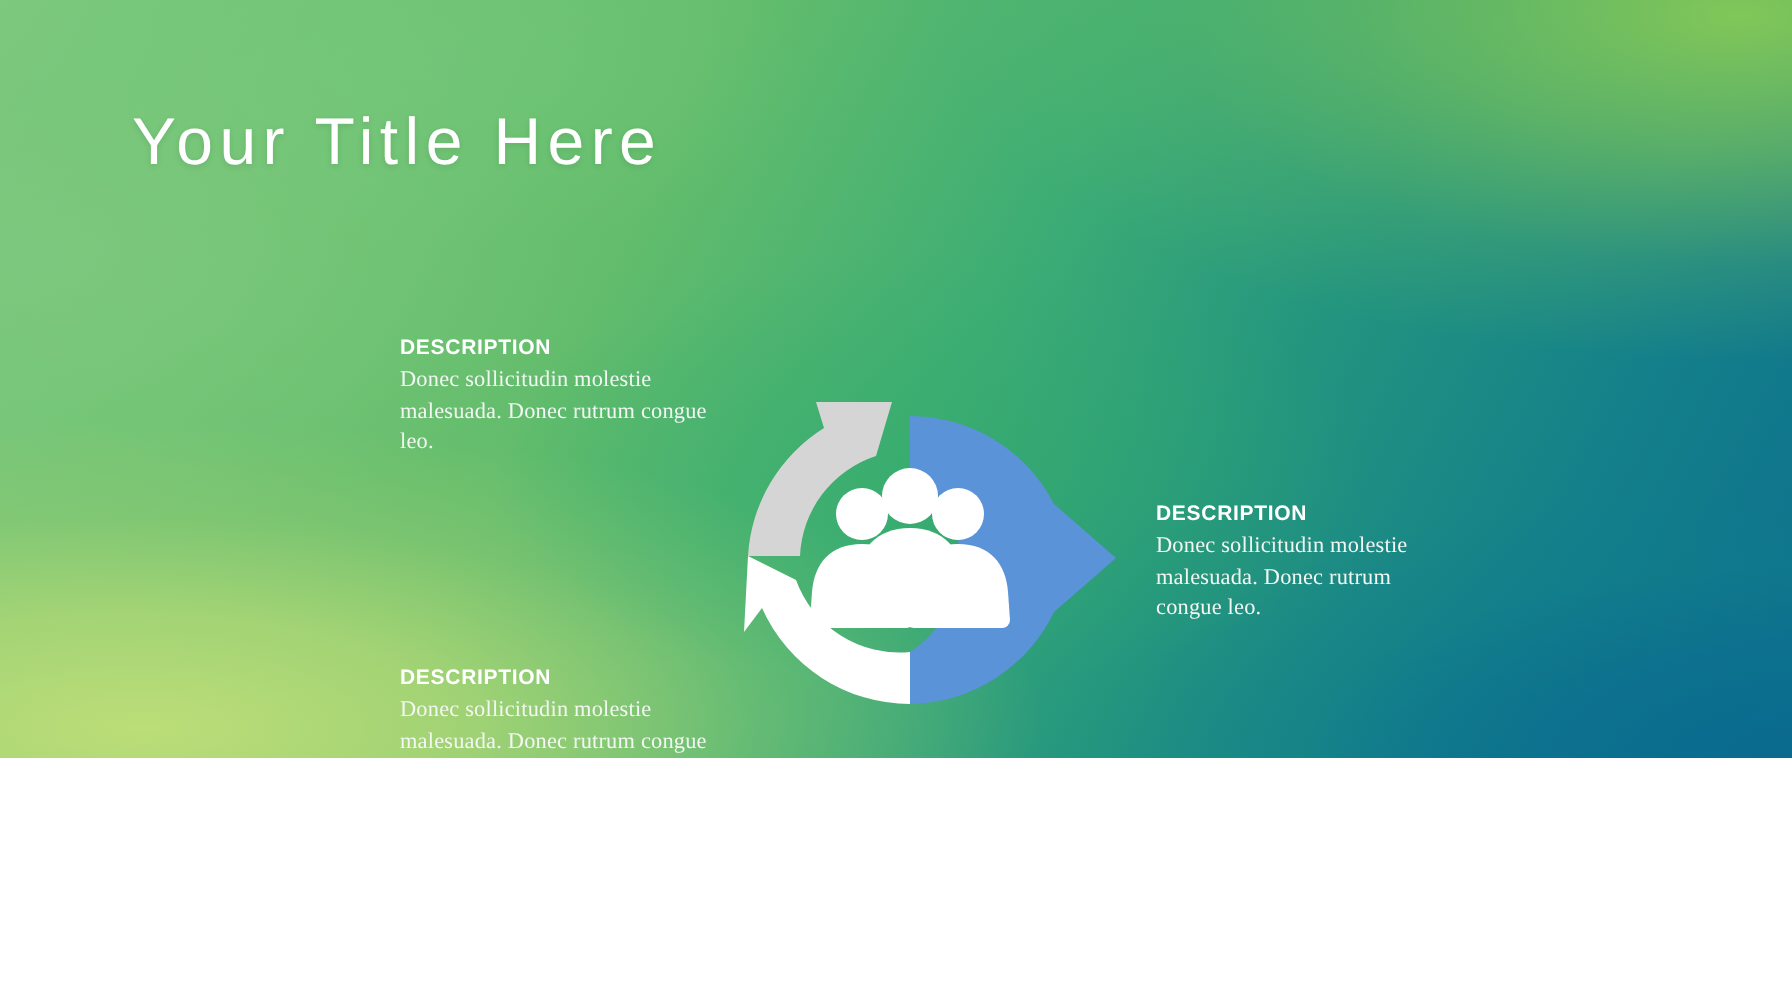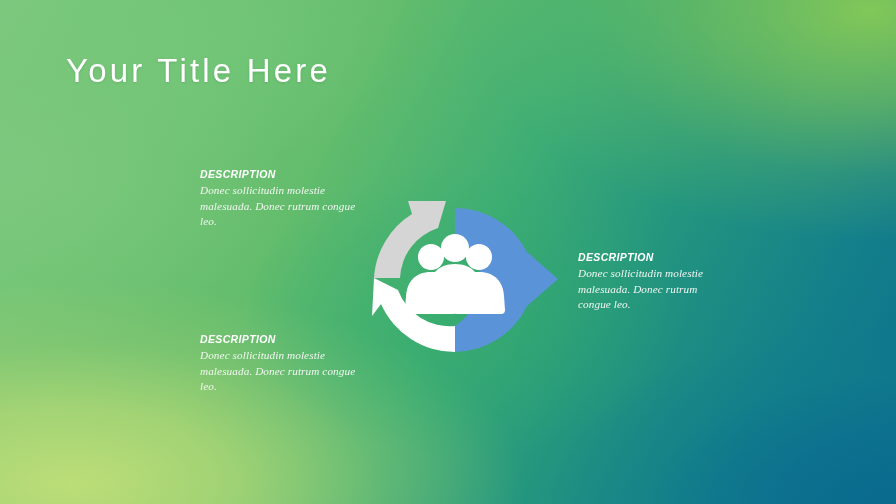--- a/index.html
+++ b/index.html
@@ -8,21 +8,21 @@
   html, body {
     width: 896px;
     height: 504px;
     overflow: hidden;
     font-family: "Liberation Sans", sans-serif;
   }
 
   #slide {
     position: relative;
     width: 896px;
-    height: 504px;
+    height: 379px;
     overflow: hidden;
     background-color: #49ad6a;
   }
 
   
   .bg-layer {
     position: absolute;
     inset: 0;
     pointer-events: none;
   }
@@ -92,21 +92,20 @@
     color: #ffffff;
     letter-spacing: 3.2px;
     white-space: nowrap;
     text-shadow: 0 1px 3px rgba(0,0,0,0.10);
   }
 
   
   .desc {
     position: absolute;
     width: 165px;
-    font-style: italic;
   }
   .desc-heading {
     font-size: 10.5px;
     font-weight: bold;
     color: #ffffff;
     letter-spacing: 0.35px;
     margin-bottom: 3px;
   }
   .desc-body {
     font-family: "Liberation Serif", serif;

